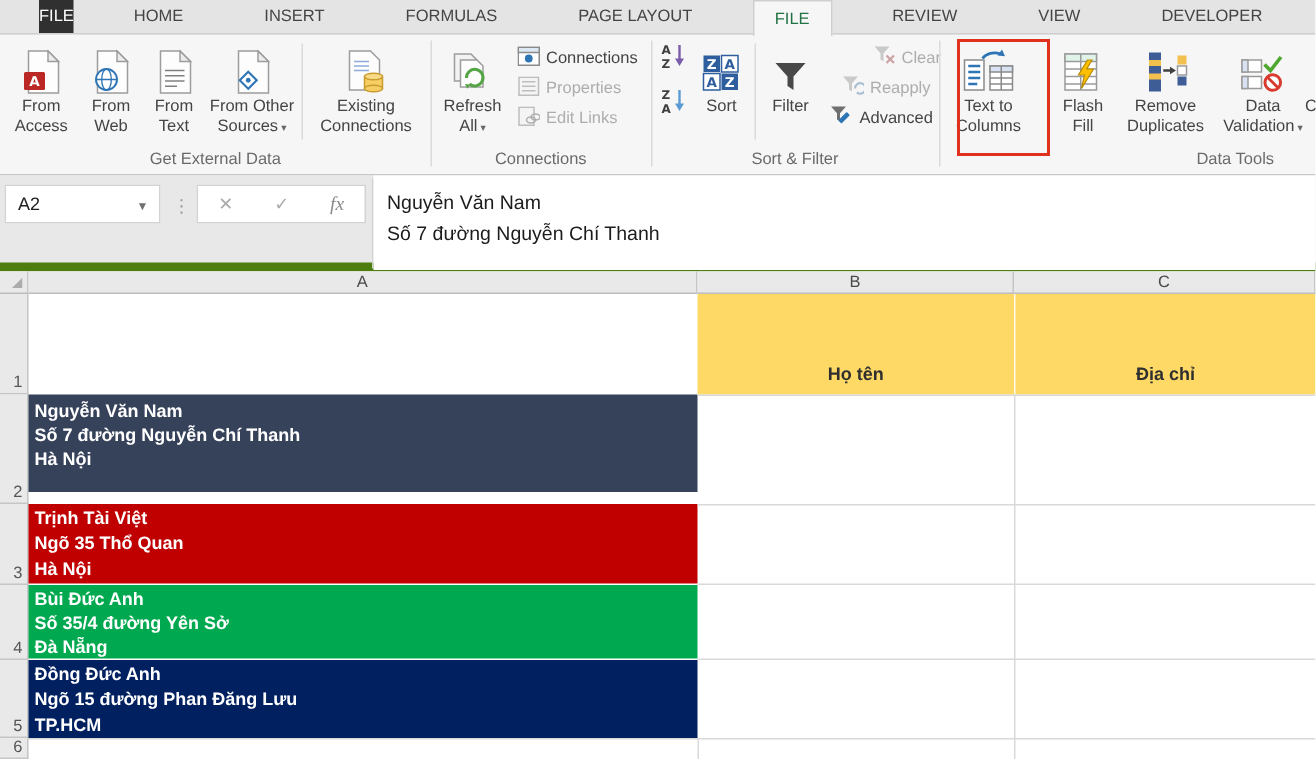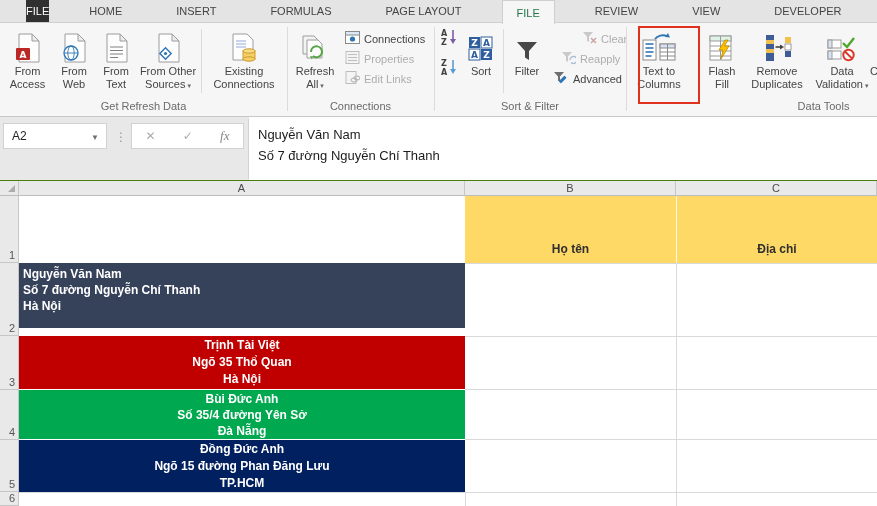--- a/index.html
+++ b/index.html
@@ -29,21 +29,21 @@
   .dd { font-size:7px; color:#666; margin-left:2px; }
   .glabel { position:absolute; top:77px; font-size:11px; color:#6A6A6A; text-align:center;
             white-space:nowrap; }
   .rsep { position:absolute; top:4px; width:1px; height:84px; background:#DCDADB; }
   .rsep.inner { top:6px; height:64px; }
   .redbox { position:absolute; left:638px; top:3px; width:62px; height:78px;
             border:2px solid #E0301E; z-index:3; }
 
   
   .fbar { position:absolute; left:0; top:117px; width:877px; height:64px;
-          background:#E8E8E8; border-bottom:1px solid #4d7c0f; }
+          background:#E8E8E8; border-bottom:6px solid #4d7c0f; }
   .namebox { position:absolute; left:3px; top:6px; width:104px; height:26px; background:#fff;
              border:1px solid #D2D2D2; display:flex; align-items:center; font-size:12px;
              color:#222; padding-left:8px; }
   .nb-arrow { position:absolute; right:7px; top:9px; color:#6F6F6F; font-size:8px; }
   .fdots { position:absolute; left:115px; top:13px; color:#9A9A9A; font-size:12px; }
   .fxbox { position:absolute; left:131px; top:6px; width:113px; height:26px; background:#fff;
            border:1px solid #D2D2D2; display:flex; align-items:center;
            justify-content:space-around; }
   .fx-x, .fx-check { color:#ABABAB; font-size:12px; }
   .fx-fx { color:#8A8A8A; font-size:13px; font-family:"Liberation Serif",serif; font-style:italic; }
@@ -56,21 +56,21 @@
   .chcell { position:absolute; top:0; height:15px; background:#E9E9E9;
             border-right:1px solid #C6C6C6; border-bottom:1px solid #BDBDBD;
             font-size:11px; color:#4A4A4A; text-align:center; line-height:14px; }
   .rhcell { position:absolute; left:0; width:19px; background:#E9E9E9;
             border-right:1px solid #C6C6C6; border-bottom:1px solid #C6C6C6;
             font-size:11px; color:#565656; display:flex; align-items:flex-end;
             justify-content:flex-end; padding:0 3px 1px 0; }
   .fillA { position:absolute; left:19px; width:446px; }
   .celltext { position:absolute; left:23px; width:438px; color:#fff; font-weight:bold;
               font-size:12px; white-space:nowrap; overflow:hidden; }
-  .vcenter { display:flex; flex-direction:column; justify-content:center;text-align:center; }
+  .vcenter { display:flex; flex-direction:column; justify-content:center; }
   .hdrlabel { position:absolute; display:flex; align-items:flex-end; justify-content:center;
               padding-bottom:7px; font-size:12px; font-weight:bold; color:#2F2F2F; }
   .gl { position:absolute; background:#D9D9D9; }
   .corner-tri { position:absolute; right:3px; bottom:3px; }
 </style>
 </head>
 <body>
 
 <div class="tabstrip">
   <div class="tab file">FILE</div>
@@ -152,21 +152,21 @@
             <line x1="6" y1="14" x2="16" y2="14"></line>
           </g>
           <rect x="13" y="18" width="12" height="8" fill="#F7CE63" stroke="#C99B2F"></rect>
           <ellipse cx="19" cy="18" rx="6" ry="2.2" fill="#F9DA85" stroke="#C99B2F"></ellipse>
           <ellipse cx="19" cy="26" rx="6" ry="2.2" fill="#F7CE63" stroke="#C99B2F"></ellipse>
         </svg>
     </span>
     <div class="blabel">Existing Connections</div>
   </div>
 
-  <div class="glabel" style="left:0;width:287px">Get Refresh Data</div>
+  <div class="glabel" style="left:0;width:287px">Get External Data</div>
   <div class="rsep" style="left:287px"></div>
 
   <div class="bigbtn" style="left:291px;width:48px">
     <span class="ic">
       <svg width="30" height="30" viewBox="0 0 30 30">
           <path d="M3 3h11l4 4v14H3z" fill="#F2F2F2" stroke="#9C9C9C"></path>
           <path d="M7 7h11l4 4v14H7z" fill="#FDFDFD" stroke="#9C9C9C"></path>
           <path d="M11 19a5.5 5.5 0 1 1 2 4" fill="none" stroke="#55A546" stroke-width="2"></path>
           <path d="M10 23l3.4 0.4-1.8 2.8z" fill="#55A546"></path>
         </svg>

